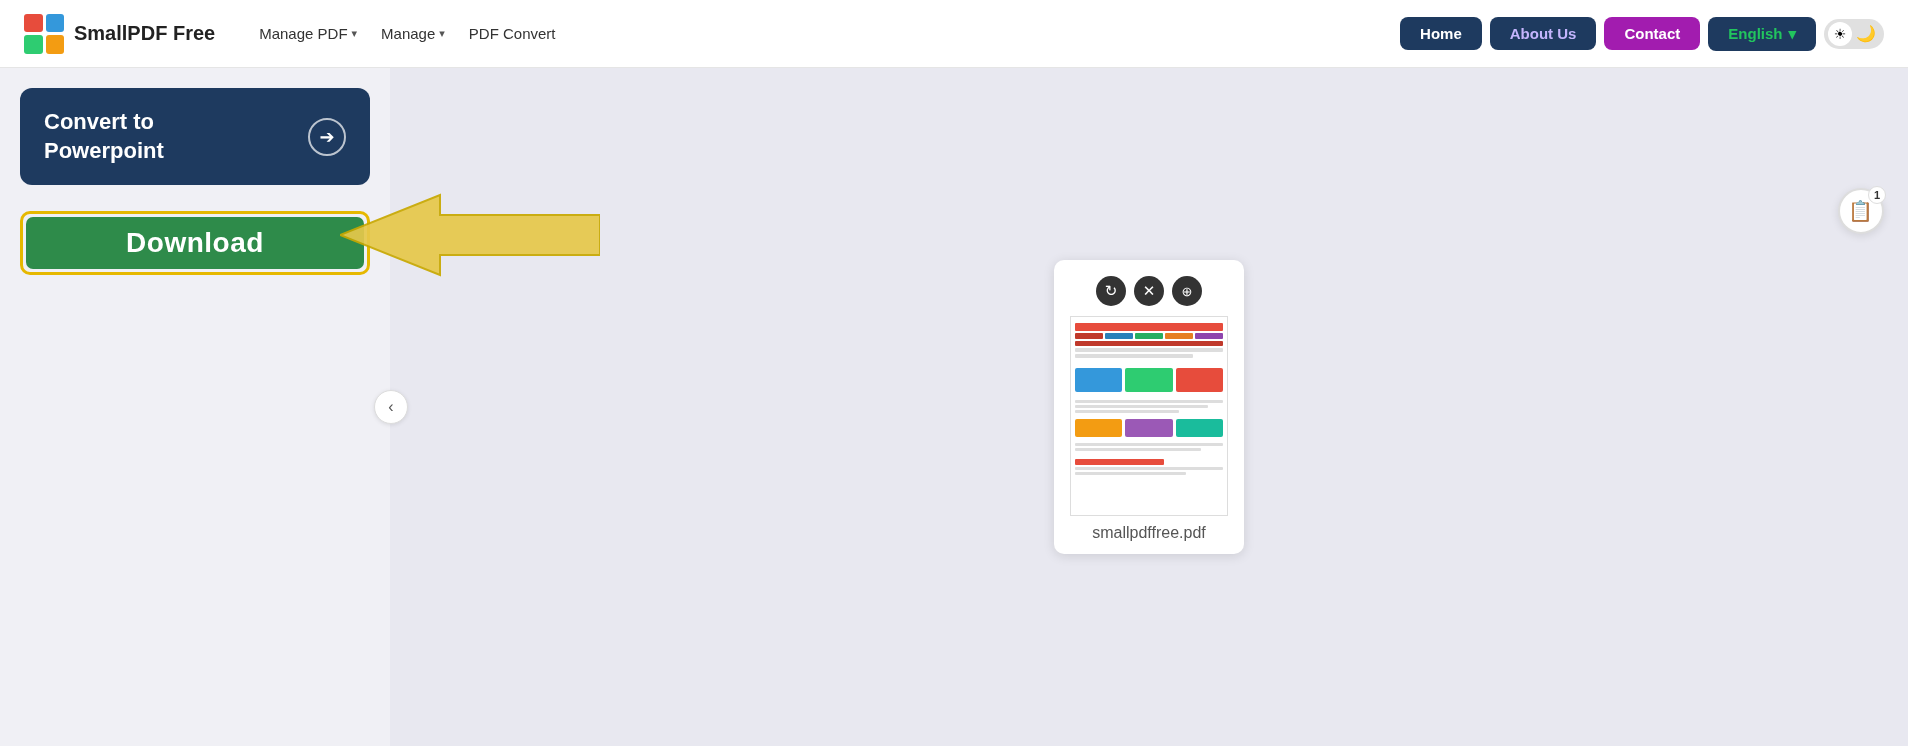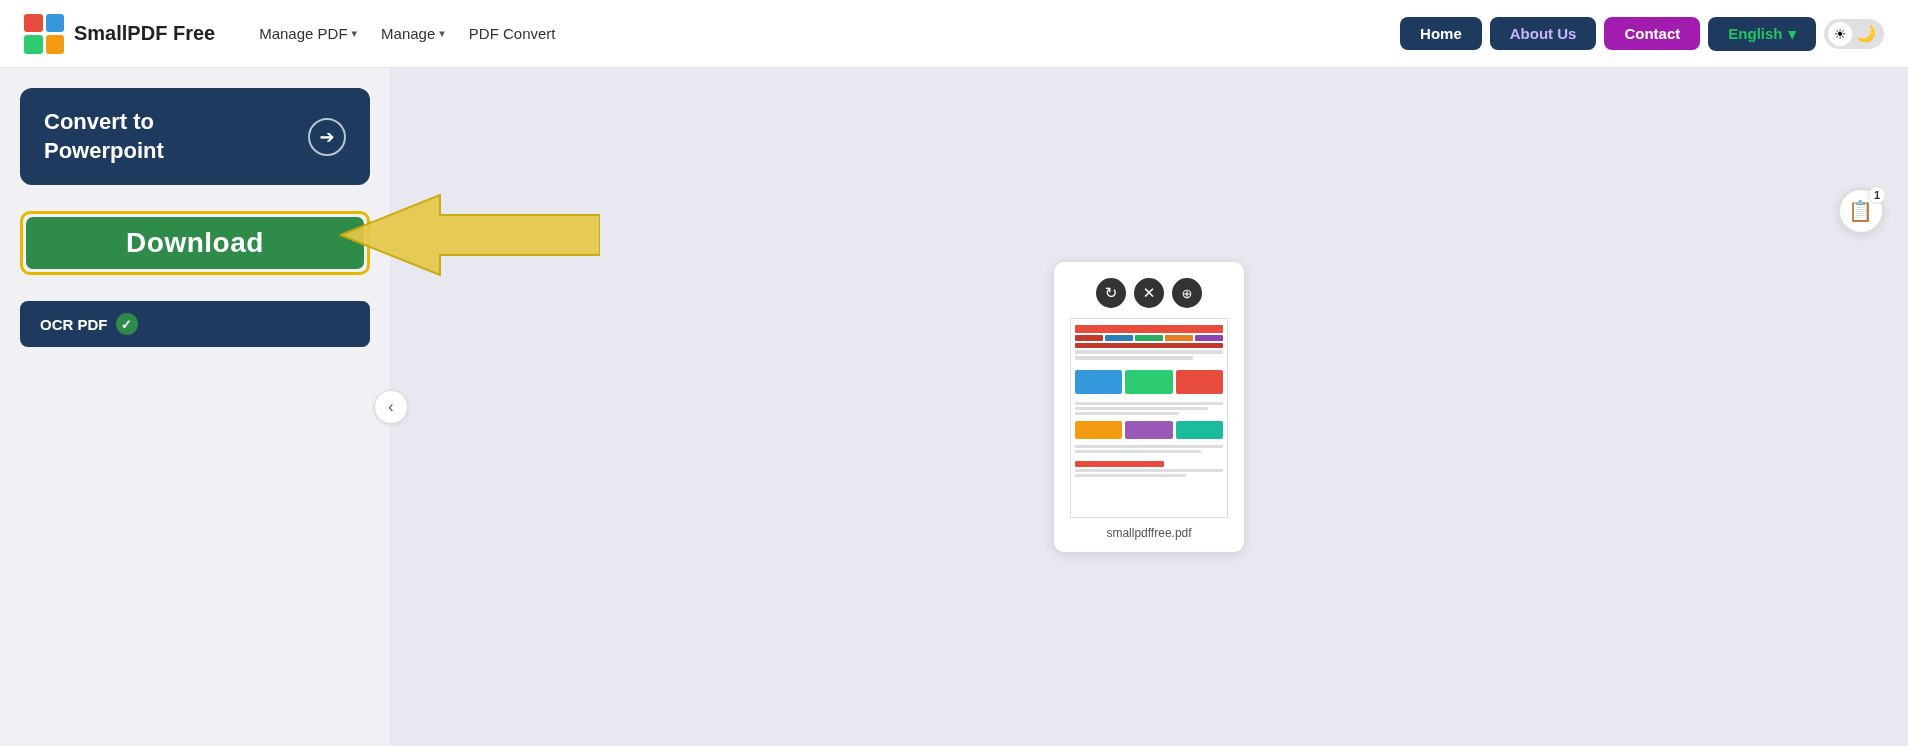--- a/index.html
+++ b/index.html
@@ -282,21 +282,21 @@
     }
     .pdf-thumbnail {
       width: 158px;
       height: 200px;
       background: #fff;
       border: 1px solid #ddd;
       overflow: hidden;
       position: relative;
     }
     .pdf-filename {
-      font-size: 12px;
+      font-size: 16px;
       color: #555;
       margin-top: 8px;
       text-align: right;
     }
 
     
     .notif-badge {
       position: absolute;
       right: 24px;
       top: 120px;
@@ -383,24 +383,20 @@
     <button class="convert-header-btn">
       <span class="convert-header-text">Convert to<br>Powerpoint</span>
       <div class="circle-arrow">➔</div>
     </button>
 
     <div class="download-wrapper">
       <button class="download-btn">Download</button>
     </div>
 
     <div class="ocr-row">
-      <button class="ocr-btn-active">
-        <span>OCR PDF</span>
-        <div class="ocr-check">✓</div>
-      </button>
     </div>
 
     <div class="sidebar-collapse">‹</div>
   </div>
 
   <div class="arrow-container">
     <svg width="260" height="100" viewBox="0 0 260 100">
 
       <polygon points="260,30 100,30 100,10 0,50 100,90 100,70 260,70" fill="#e6c84a" stroke="#c8a800" stroke-width="2" opacity="0.92"></polygon>
     </svg>

